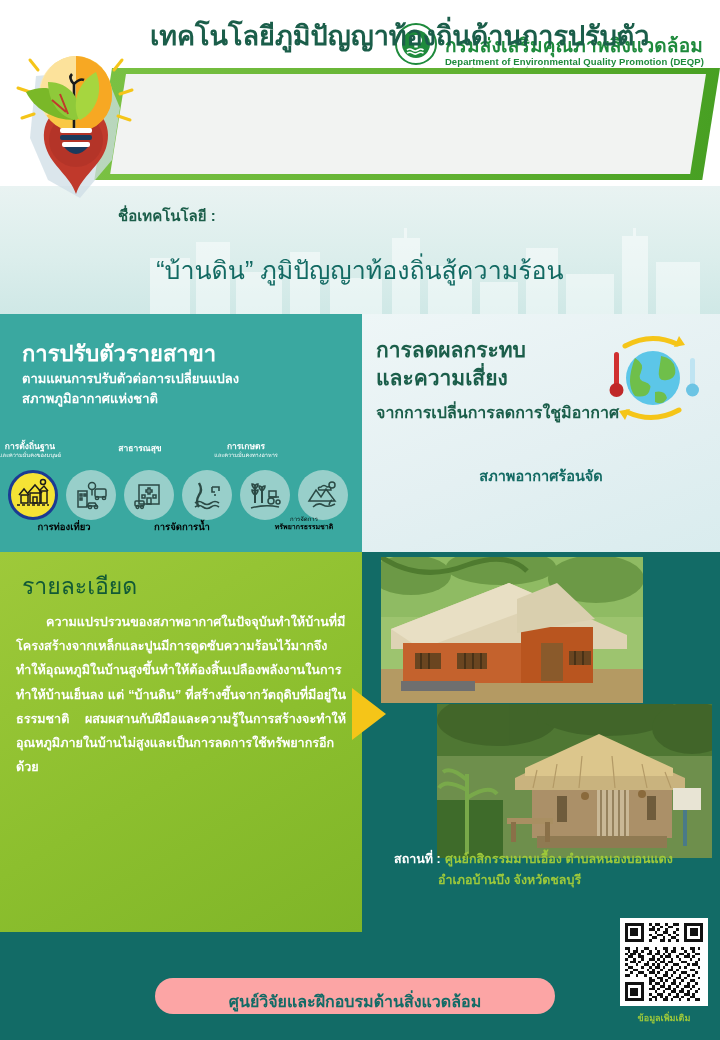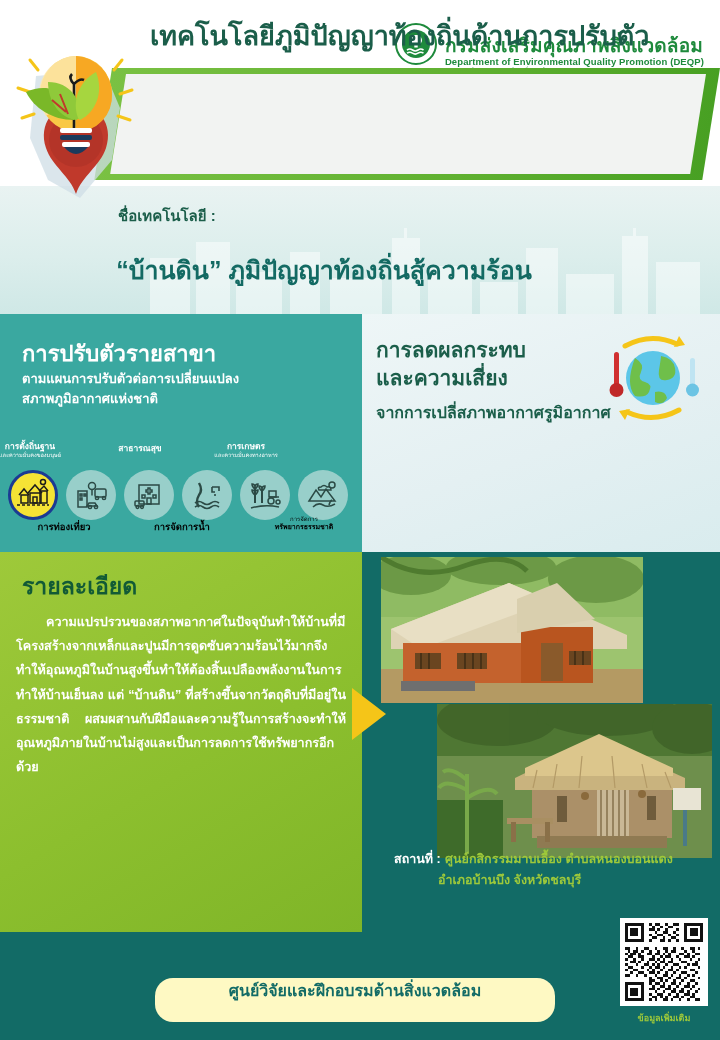--- a/index.html
+++ b/index.html
@@ -41,22 +41,22 @@
 
   
   .tech-band {
     position:absolute; left:0; top:186px; width:720px; height:128px;
     background:linear-gradient(180deg,#e9f3f2 0%,#dceeec 55%,#cfe8e6 100%);
     overflow:hidden;
   }
   .skyline { position:absolute; left:0; bottom:0; width:720px; height:86px; opacity:.55; }
   .tech-label { position:absolute; left:118px; top:204px; font-size:15px; font-weight:bold; color:#1b5e4a; z-index:3; }
   .tech-name {
-    position:absolute; left:0; top:250px; width:648px; text-align:center;
-    font-size:25px; font-weight:bold; color:#136a63; z-index:3;
+    position:absolute; left:0; top:250px; width:720px; text-align:center;
+    font-size:25px; font-weight:normal; color:#136a63; z-index:3;
   }
 
   
   .panel-left {
     position:absolute; left:0; top:314px; width:362px; height:238px;
     background:#3aa8a0;
   }
   .pl-h1 { position:absolute; left:22px; top:22px; font-size:22px; font-weight:bold; color:#ffffff; }
   .pl-h2 { position:absolute; left:22px; top:55px; width:330px; font-size:13px; font-weight:bold; color:#ffffff; line-height:1.5; }
 
@@ -84,21 +84,21 @@
   .pr-h1 { position:absolute; left:14px; top:22px; font-size:21px; font-weight:bold; color:#1b5e4a; line-height:1.32; }
   .pr-h2 { position:absolute; left:14px; top:86px; font-size:16px; font-weight:bold; color:#1b5e4a; }
   .pr-note { position:absolute; left:0; top:150px; width:358px; text-align:center; font-size:14.5px; font-weight:bold; color:#136a63; }
   .globe-ico { position:absolute; right:14px; top:16px; width:108px; height:96px; }
 
   
   .panel-detail {
     position:absolute; left:0; top:552px; width:362px; height:380px;
     background:linear-gradient(150deg,#9ec93a 0%,#8cbf2e 55%,#7fb528 100%);
   }
-  .pd-title { position:absolute; left:22px; top:16px; font-size:23px; font-weight:bold; color:#125a36; }
+  .pd-title { position:absolute; left:22px; top:16px; font-size:23px; font-weight:normal; color:#125a36; }
   .pd-body {
     position:absolute; left:16px; top:58px; width:330px;
     font-size:12.6px; font-weight:bold; color:#ffffff; line-height:1.92;
     text-align:justify; text-indent:30px;
   }
   .arrow {
     position:absolute; left:352px; top:688px; width:0; height:0;
     border-top:26px solid transparent; border-bottom:26px solid transparent;
     border-left:34px solid #f5c518; z-index:5;
   }
@@ -116,23 +116,23 @@
   .loc-row { position:absolute; left:366px; top:849px; width:350px;margin-left:28px; }
   .loc-lbl { font-size:12.5px; font-weight:bold; color:#ffffff; }
   .loc-val { font-size:12.5px; font-weight:bold; color:#9ec93a; line-height:1.7; }
 
   
   .qr-box { position:absolute; left:620px; top:918px; width:88px; height:88px; background:#ffffff; padding:5px; }
   .qr-cap { position:absolute; left:620px; top:1011px; width:88px; text-align:center; font-size:9px; font-weight:bold; color:#9ec93a; }
 
   
   .footer-pill {
-    position:absolute; left:155px; top:978px; width:400px; height:44px;
-    background:#fef9c3; border-radius:18px;
-    display:flex; align-items:flex-start; justify-content:center;
+    position:absolute; left:155px; top:978px; width:400px; height:36px;
+    background:#fca5a5; border-radius:18px;
+    display:flex; align-items:flex-end; justify-content:center;
   }
   .footer-txt { font-size:16px; font-weight:bold; color:#126b66; }
 </style>
 </head>
 <body>
 
 <div class="header">
   <div class="logo-wrap">
     <div class="logo-mark">
       <svg width="30" height="30" viewBox="0 0 30 30">
@@ -332,21 +332,22 @@
     </div>
 
   </div>
 </div>
 
 <div class="panel-right">
   <div class="pr-h1">
     <span>การลดผลกระทบ</span><br>
     <span>และความเสี่ยง</span>
   </div>
-  <div class="pr-h2">จากการเปลี่สภาพอากาศรูมิอากาศ</div>
+  <div class="pr-h2">จากการเปลี่นการลดการใชูมิอากาศ</div>
+  <div class="pr-note">สภาพอากาศร้อนจัด</div>
 
   <div class="globe-ico">
     <svg width="108" height="96" viewBox="0 0 108 96">
       <path d="M26 16 q26 -14 52 -2" stroke="#f5c518" stroke-width="5" fill="none" stroke-linecap="round"></path>
       <path d="M80 6 l6 9 l-11 2 z" fill="#f5c518"></path>
       <path d="M80 80 q-26 14 -52 2" stroke="#f5c518" stroke-width="5" fill="none" stroke-linecap="round"></path>
       <path d="M26 90 l-6 -9 l11 -2 z" fill="#f5c518"></path>
       <circle cx="54" cy="48" r="27" fill="#5cc6e8"></circle>
       <path d="M36 28 q10 6 6 14 q-4 8 4 10 q8 2 4 10 q-3 6 -14 4 q-10 -12 0 -38z" fill="#6fbf4a"></path>
       <path d="M62 26 q12 2 14 12 q2 10 -8 12 q-10 2 -8 -10 q2 -12 2 -14z" fill="#6fbf4a"></path>

